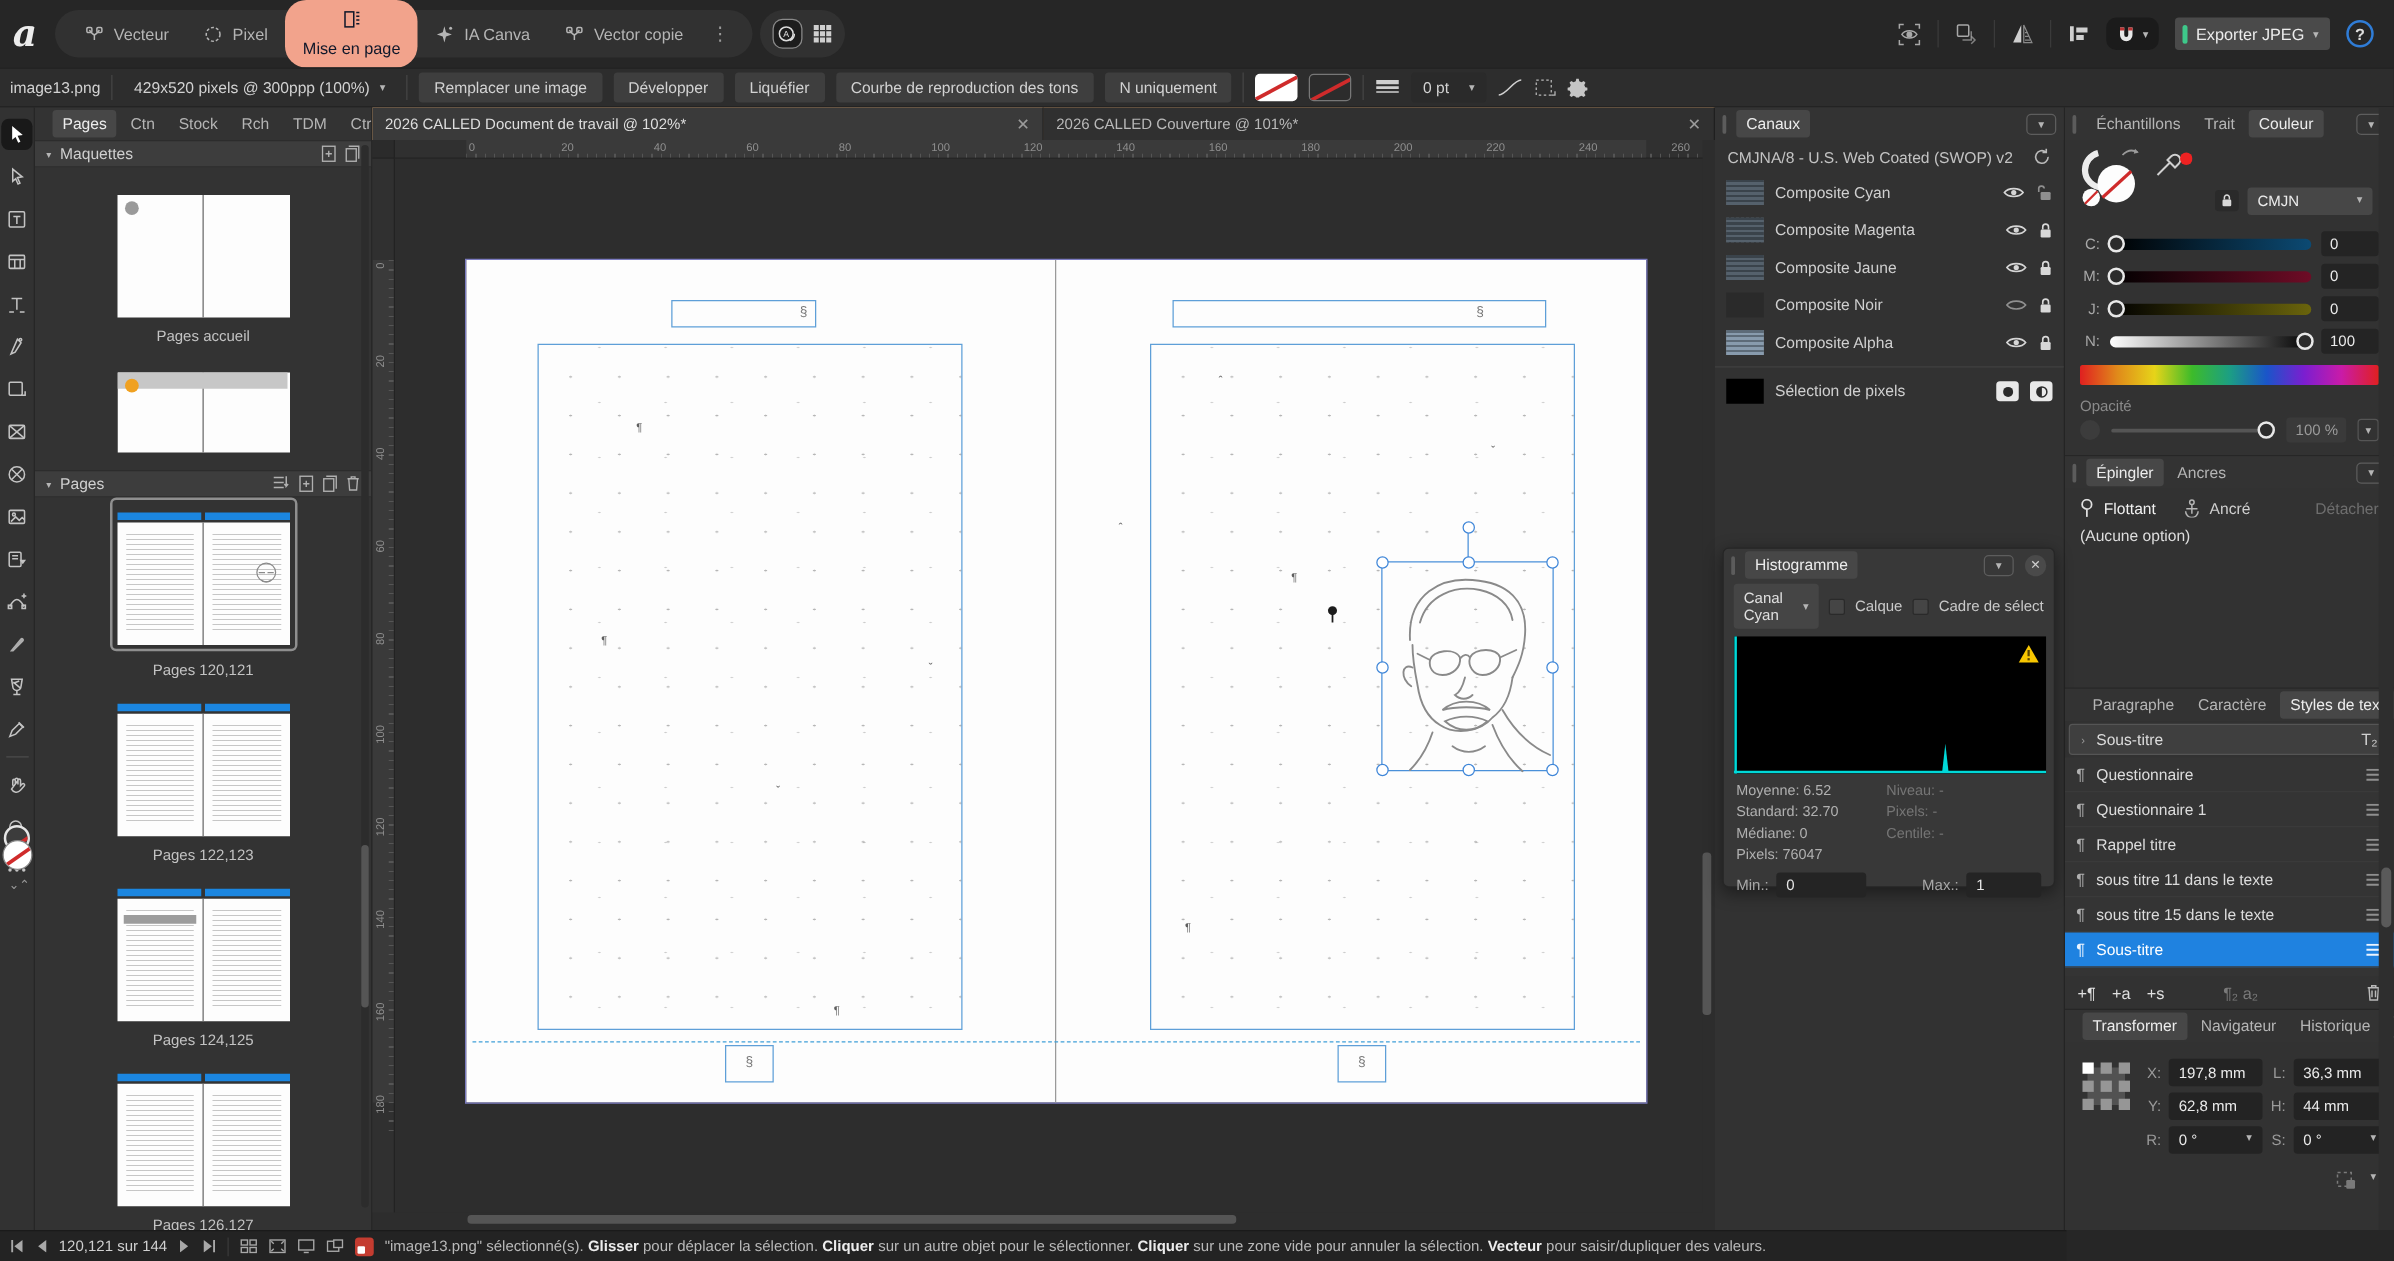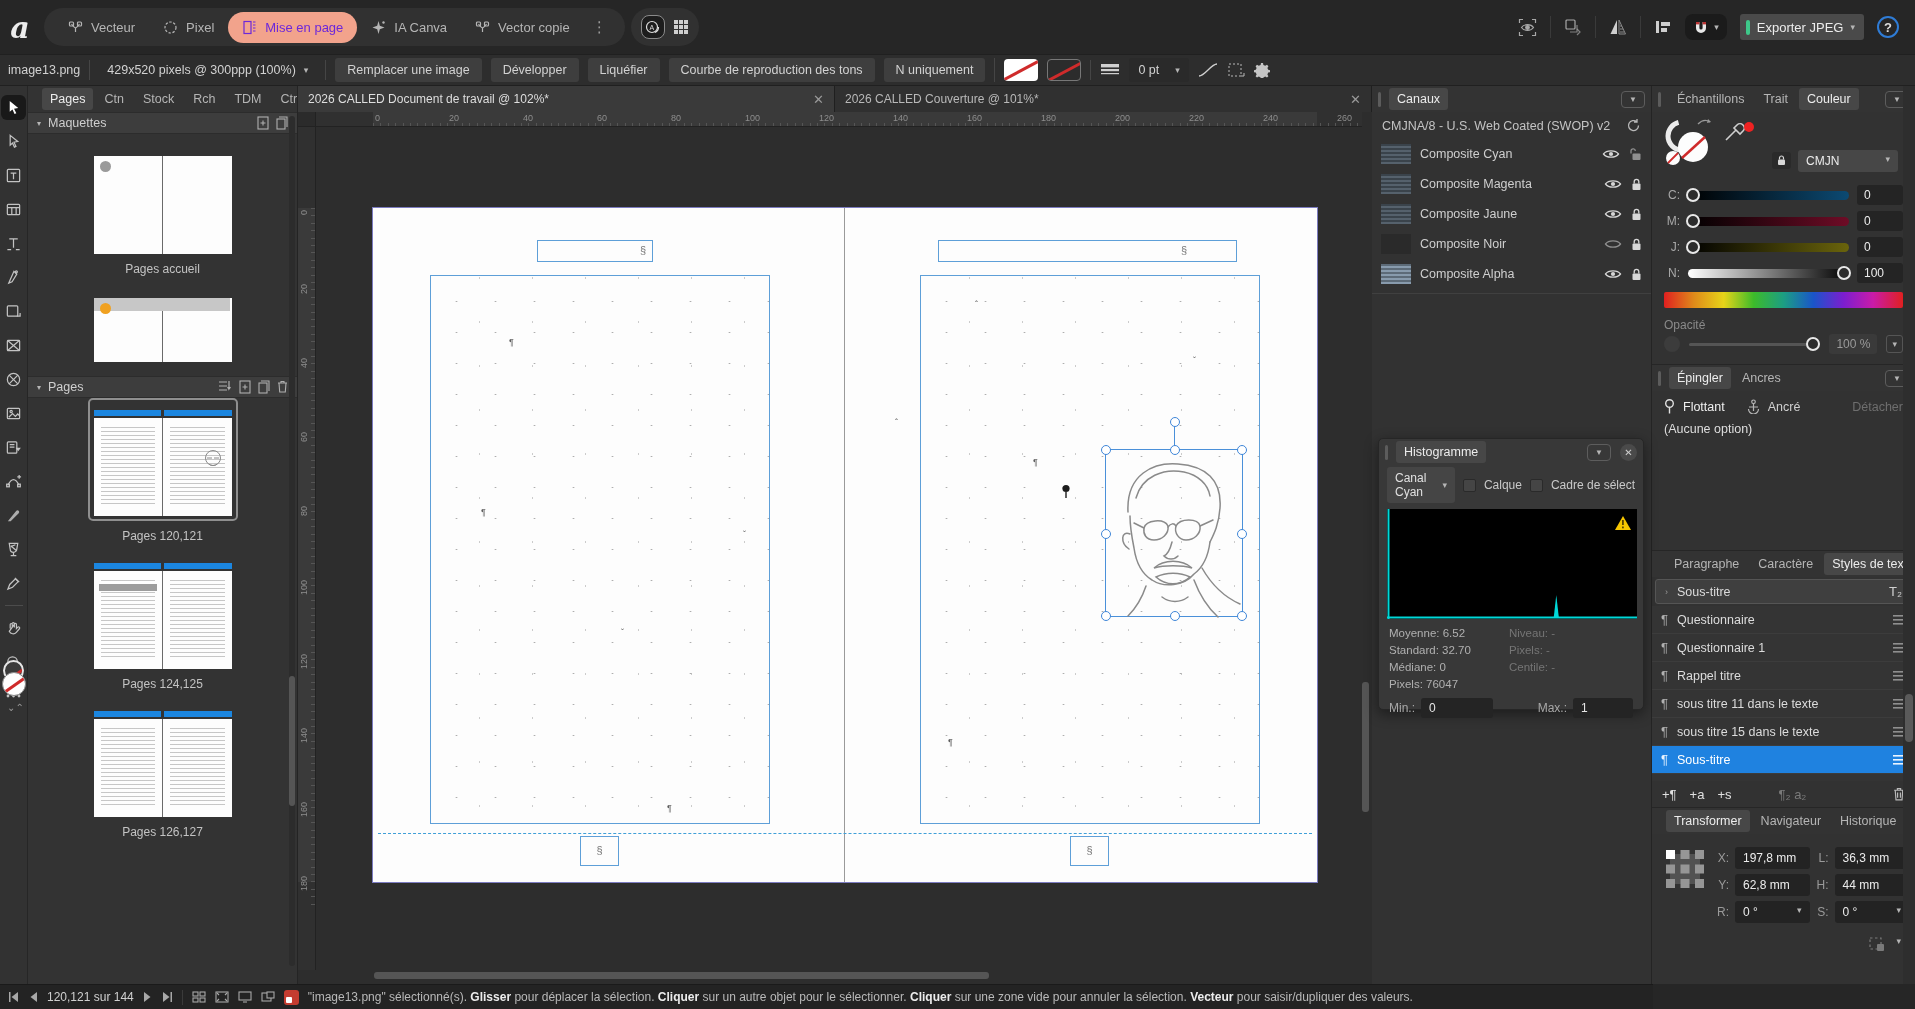--- a/index.html
+++ b/index.html
@@ -4,21 +4,21 @@
 <style>
 *{box-sizing:border-box;margin:0;padding:0;}
 html,body{width:1915px;height:1009px;}
 body{background:#262626;font-family:"Liberation Sans",sans-serif;color:#c9c9c9;font-size:12px;overflow:hidden;position:relative;}
 svg{display:block;}
 
 #topbar{position:absolute;left:0;top:0;width:1915px;height:54px;background:#262626;display:flex;align-items:center;}
 #logo{width:40px;text-align:center;font-size:30px;font-weight:bold;color:#ececec;font-family:"DejaVu Serif",serif;font-style:italic;}
 #personaPill{background:#313131;border-radius:22px;height:38px;display:flex;align-items:center;padding:0 10px;margin-left:4px;}
 .persona{display:flex;align-items:center;gap:8px;color:#b5b5b5;padding:8px 14px;border-radius:17px;font-size:13px;white-space:nowrap;cursor:default;}
-.persona.active{background:#f2a38c;color:#6d28d9;}
+.persona.active{background:#f2a38c;color:#0f172a;flex-direction:column;}
 .vdots{color:#9a9a9a;font-size:15px;padding:0 8px;}
 #miniPill{background:#313131;border-radius:20px;height:38px;display:flex;align-items:center;gap:8px;padding:0 10px;margin-left:6px;}
 .modebox{border:1px solid #8a8a8a;border-radius:8px;padding:3px;background:#1d1d1d;color:#ddd;}
 #topRight{margin-left:auto;display:flex;align-items:center;gap:13px;padding-right:16px;color:#b9b9b9;}
 .tsep{width:1px;height:22px;background:#3a3a3a;}
 #magnetPill{background:#1b1b1b;border-radius:8px;display:flex;align-items:center;gap:5px;padding:5px 8px;}
 #exportBtn{background:#4a4a4a;border-radius:3px;height:26px;display:flex;align-items:center;padding:0 9px 0 6px;color:#ececec;font-size:13px;gap:7px;}
 #exportBtn .gbar{width:4px;height:15px;background:#3ec88a;border-radius:2px;}
 .chev{font-size:9px;color:#b5b5b5;}
 #helpBtn{width:22px;height:22px;border-radius:50%;border:2px solid #2f7cd6;color:#dedede;display:flex;align-items:center;justify-content:center;font-size:13px;font-weight:bold;}
@@ -610,20 +610,37 @@
       </div>
       <div style="margin-bottom: 6px;">
         <div class="spreadwrap">
           <div class="bars">
             <div></div>
             <div></div>
           </div>
           <div class="spread">
             <div class="pg l">
               <div class="faket"></div>
+            </div>
+            <div class="pg">
+              <div class="faket"></div>
+            </div>
+          </div>
+        </div>
+        <div class="thumb-label">Pages 122,123</div>
+      </div>
+      <div style="margin-bottom: 6px;">
+        <div class="spreadwrap">
+          <div class="bars">
+            <div></div>
+            <div></div>
+          </div>
+          <div class="spread">
+            <div class="pg l">
+              <div class="faket"></div>
               <div class="tband"></div>
             </div>
             <div class="pg">
               <div class="faket"></div>
             </div>
           </div>
         </div>
         <div class="thumb-label">Pages 124,125</div>
       </div>
       <div style="margin-bottom: 6px;">
@@ -849,20 +866,35 @@
           </span>
           <span>
             <svg width="11" height="13" viewBox="0 0 11 13">
               <rect x="1.5" y="5.5" width="8" height="6.5" rx="1" fill="#d8d8d8"></rect>
               <path d="M3.2 5.5 V3.6 a2.3 2.3 0 0 1 4.6 0 V5.5" fill="none" stroke="#d8d8d8" stroke-width="1.3"></path>
             </svg>
           </span>
         </div>
       </div>
     <div class="chdiv"></div>
+    <div class="chrow">
+      <span class="chthumb black"></span>
+      <span class="nm">Sélection de pixels</span>
+      <span class="selicn">
+          <svg width="11" height="11" viewBox="0 0 11 11">
+            <circle cx="5.5" cy="5.5" r="4" fill="#2b2b2b"></circle>
+          </svg>
+        </span>
+      <span class="selicn">
+          <svg width="11" height="11" viewBox="0 0 11 11">
+            <circle cx="5.5" cy="5.5" r="4" fill="none" stroke="#2b2b2b" stroke-width="1.2"></circle>
+            <path d="M5.5 1.5 a4 4 0 0 0 0 8 Z" fill="#2b2b2b"></path>
+          </svg>
+        </span>
+    </div>
 
     <div id="histo">
       <div class="tabrow" style="background:transparent;">
         <span class="grip"></span>
         <span class="ptab active">Histogramme</span>
         <span class="ddbox">▼</span>
         <span class="xbtn">✕</span>
       </div>
       <div style="display:flex;align-items:center;gap:8px;padding:2px 8px 6px;overflow:hidden;">
         <span id="histodd">

